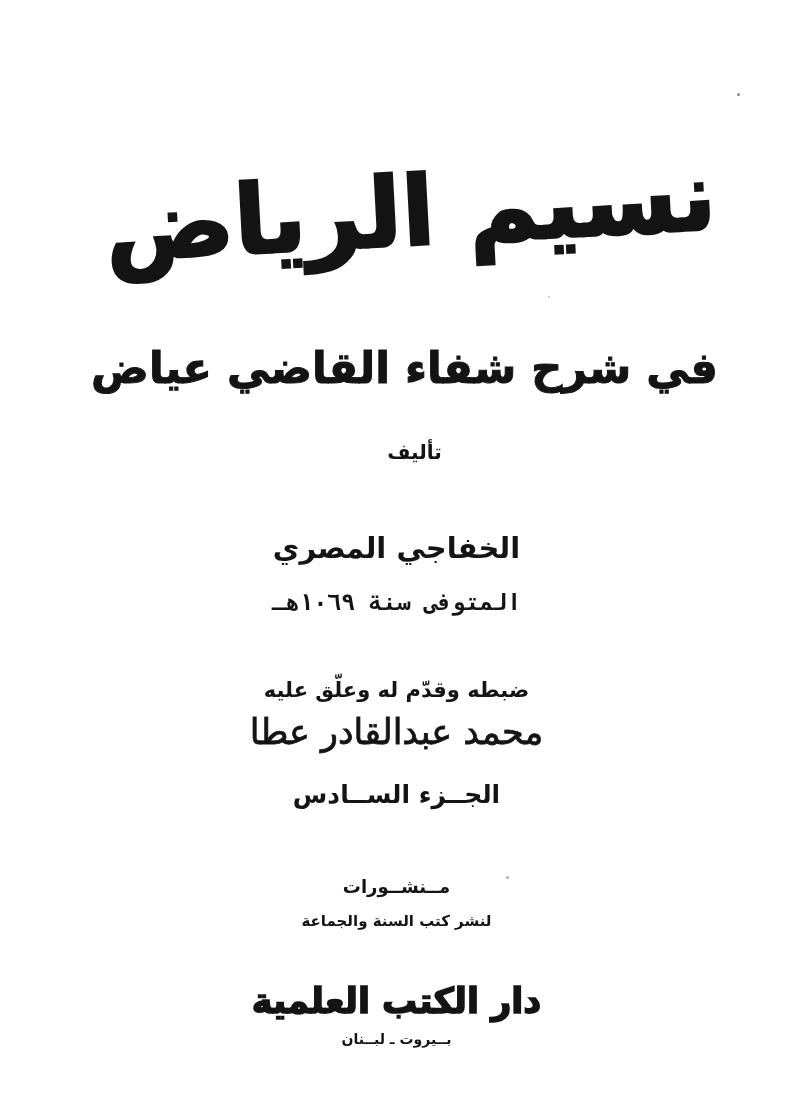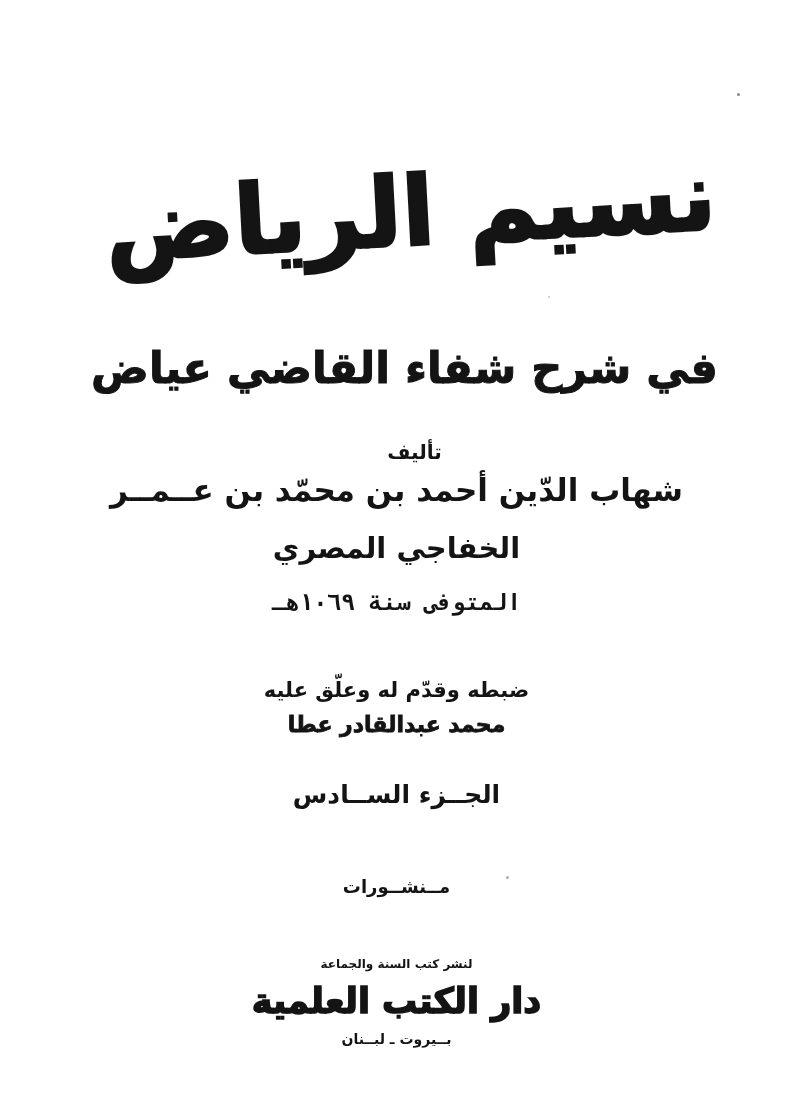--- a/index.html
+++ b/index.html
@@ -68,43 +68,43 @@
     line-height: 1.4;
     font-family: Liberation Mono, monospace;
   }
   .editor-label {
     top: 678px;
     font-size: 21px;
     font-weight: bold;
   }
   .editor-name {
     top: 712px;
-    font-size: 22px;
-    font-weight: bold;
+    font-size: 35px;
+    font-weight: normal;
     -webkit-text-stroke: 0.8px #141414;
   }
   .volume-label {
     top: 780px;
     font-size: 25px;
     font-weight: bold;
   }
   .publications-label {
     top: 876px;
     font-size: 18px;
     font-weight: bold;
   }
   .publisher-name {
     top: 902px;
     font-size: 33px;
     font-weight: bold;
     -webkit-text-stroke: 0.6px #141414;
   }
   .publisher-tagline {
-    top: 957px;
-    font-size: 12px;
+    top: 912px;
+    font-size: 15px;
     font-weight: bold;
   }
   .publishing-house {
     top: 981px;
     font-size: 35px;
     font-weight: 900;
     -webkit-text-stroke: 1.6px #141414;
   }
   .publisher-location {
     top: 1031px;
@@ -127,21 +127,20 @@
 <body>
 
 <div class="page">
 
   <div class="block title-main">نسيم الرياض</div>
 
   <div class="block subtitle">في شرح شفاء القاضي عياض</div>
 
   <div class="block byline-label">تأليف</div>
 
-  <div class="block author-line1">شهاب الدّين أحمد بن محمّد بن عــمــر</div>
 
   <div class="block author-line2">الخفاجي المصري</div>
 
   <div class="block death-note">المتوفى سنة ١٠٦٩هـ</div>
 
   <div class="block editor-label">ضبطه وقدّم له وعلّق عليه</div>
 
   <div class="block editor-name">محمد عبدالقادر عطا</div>
 
   <div class="block volume-label">الجــزء الســادس</div>

